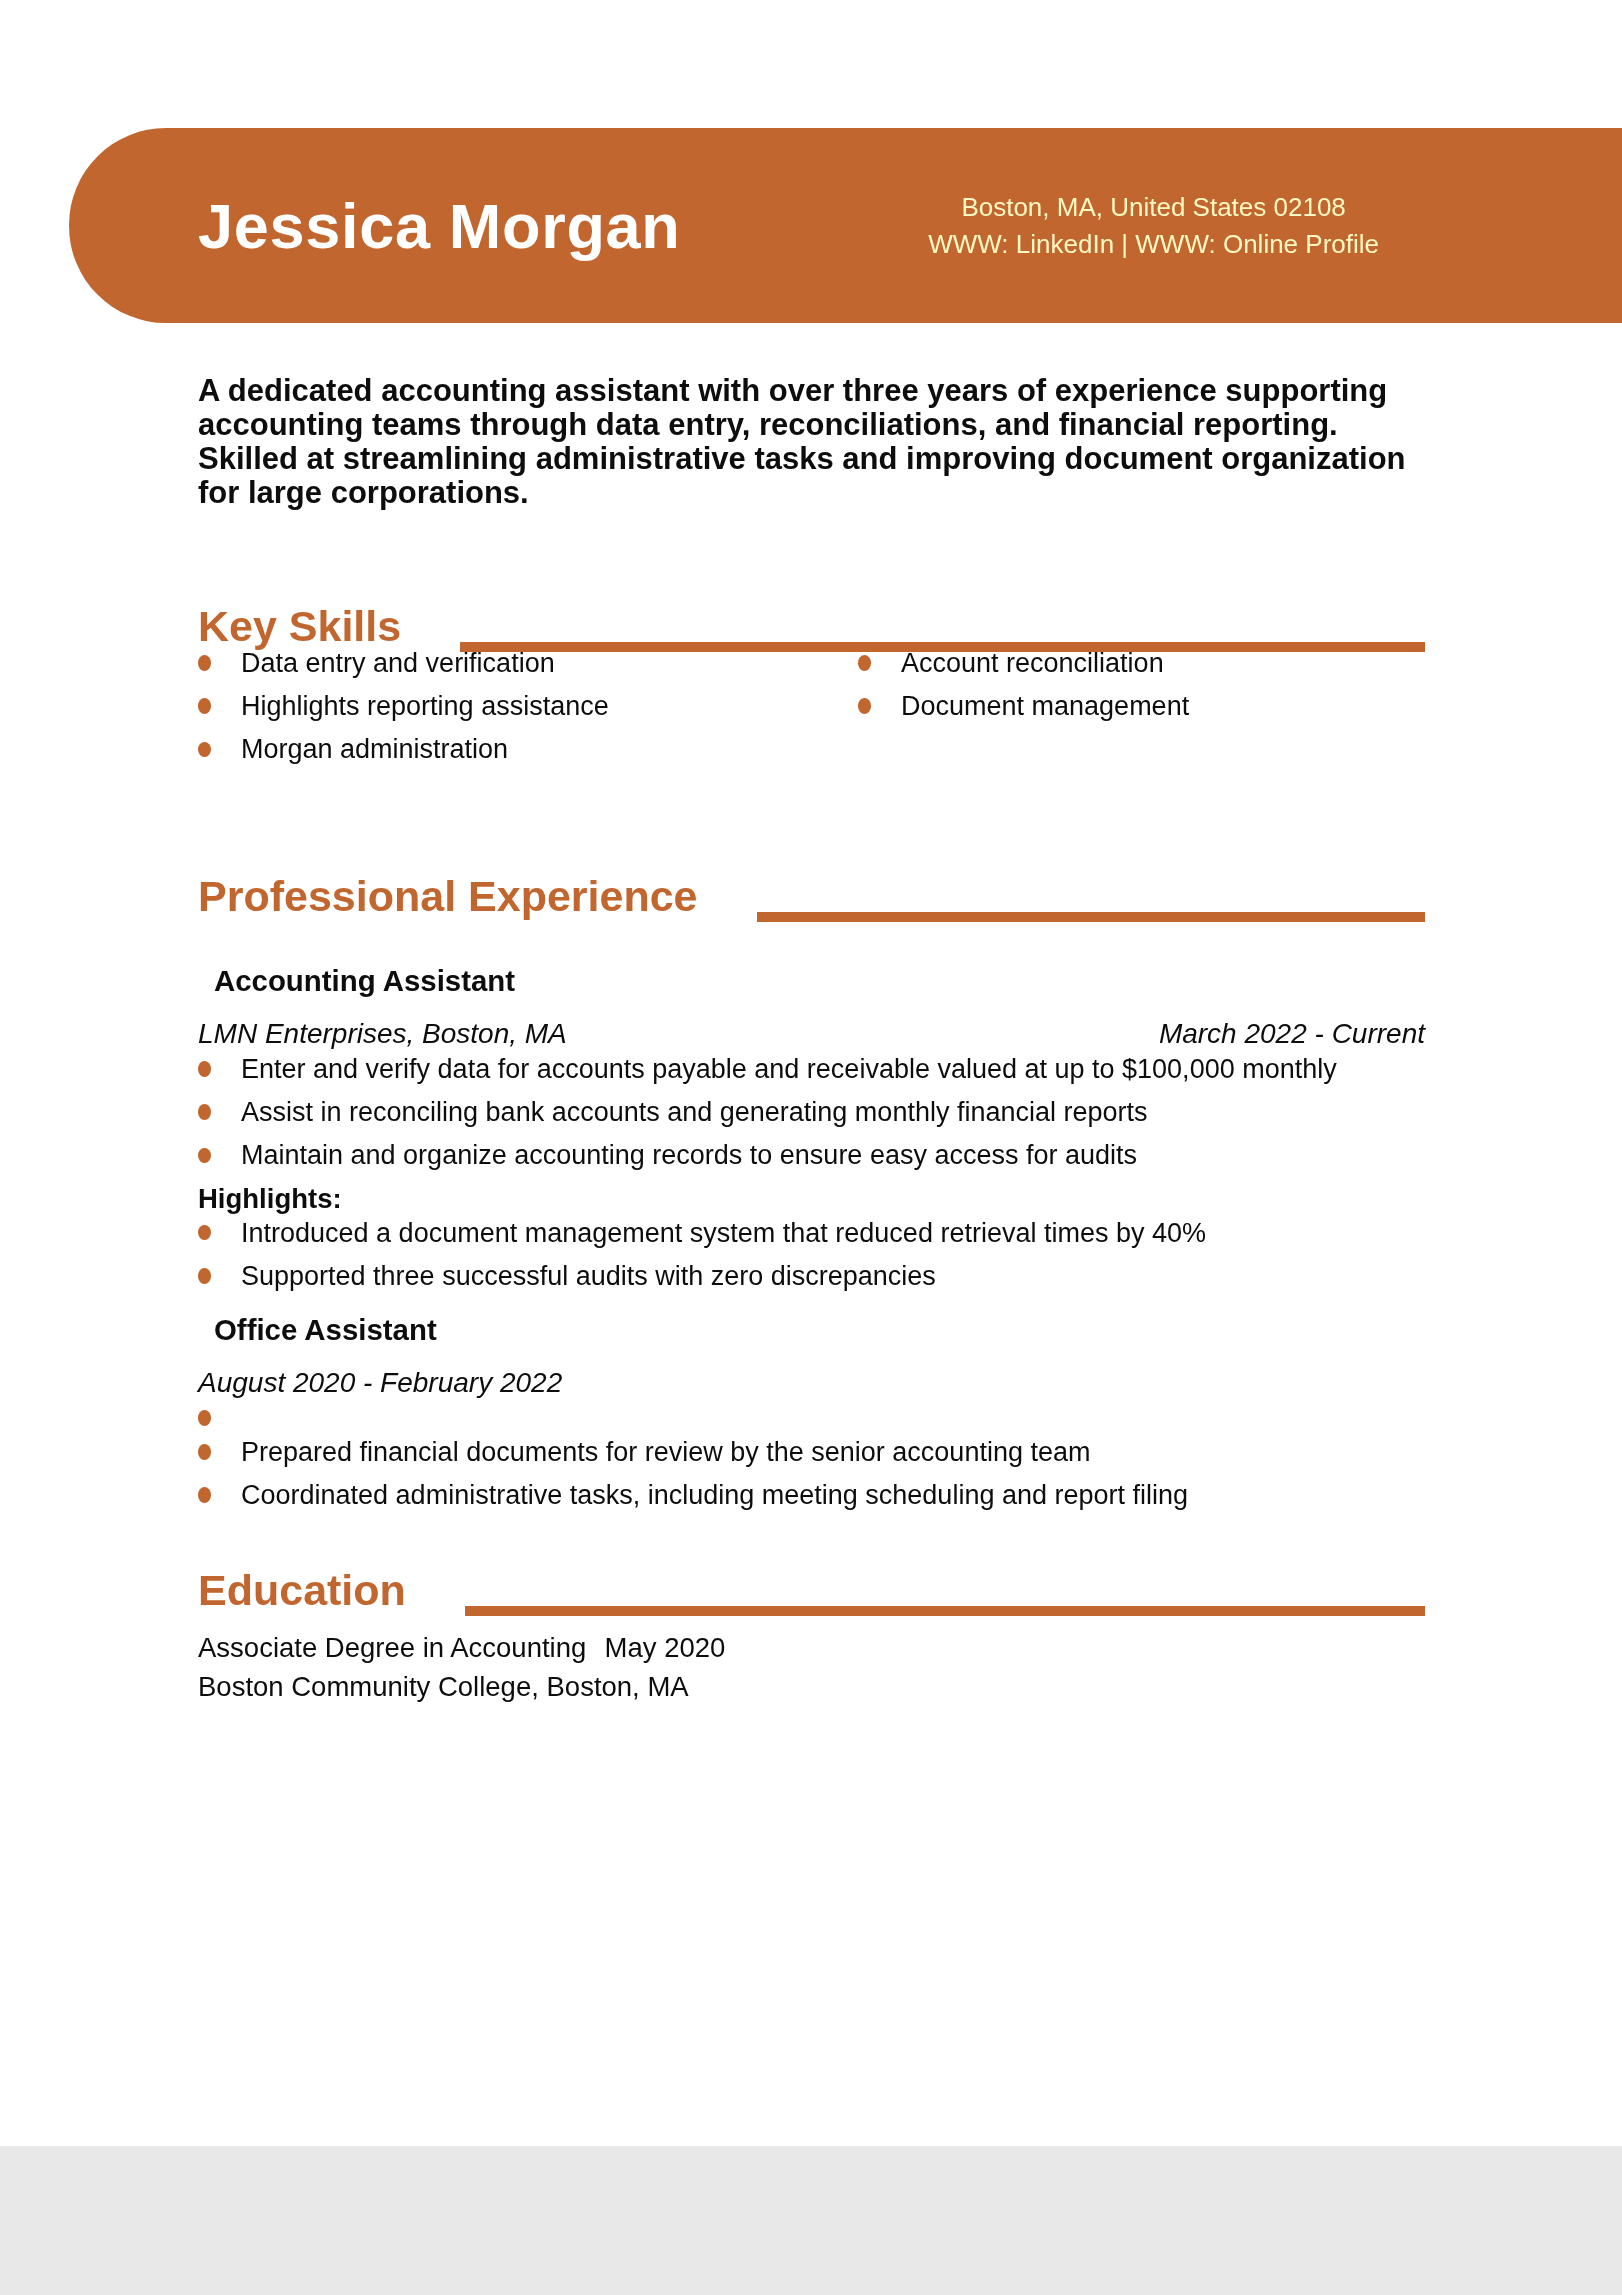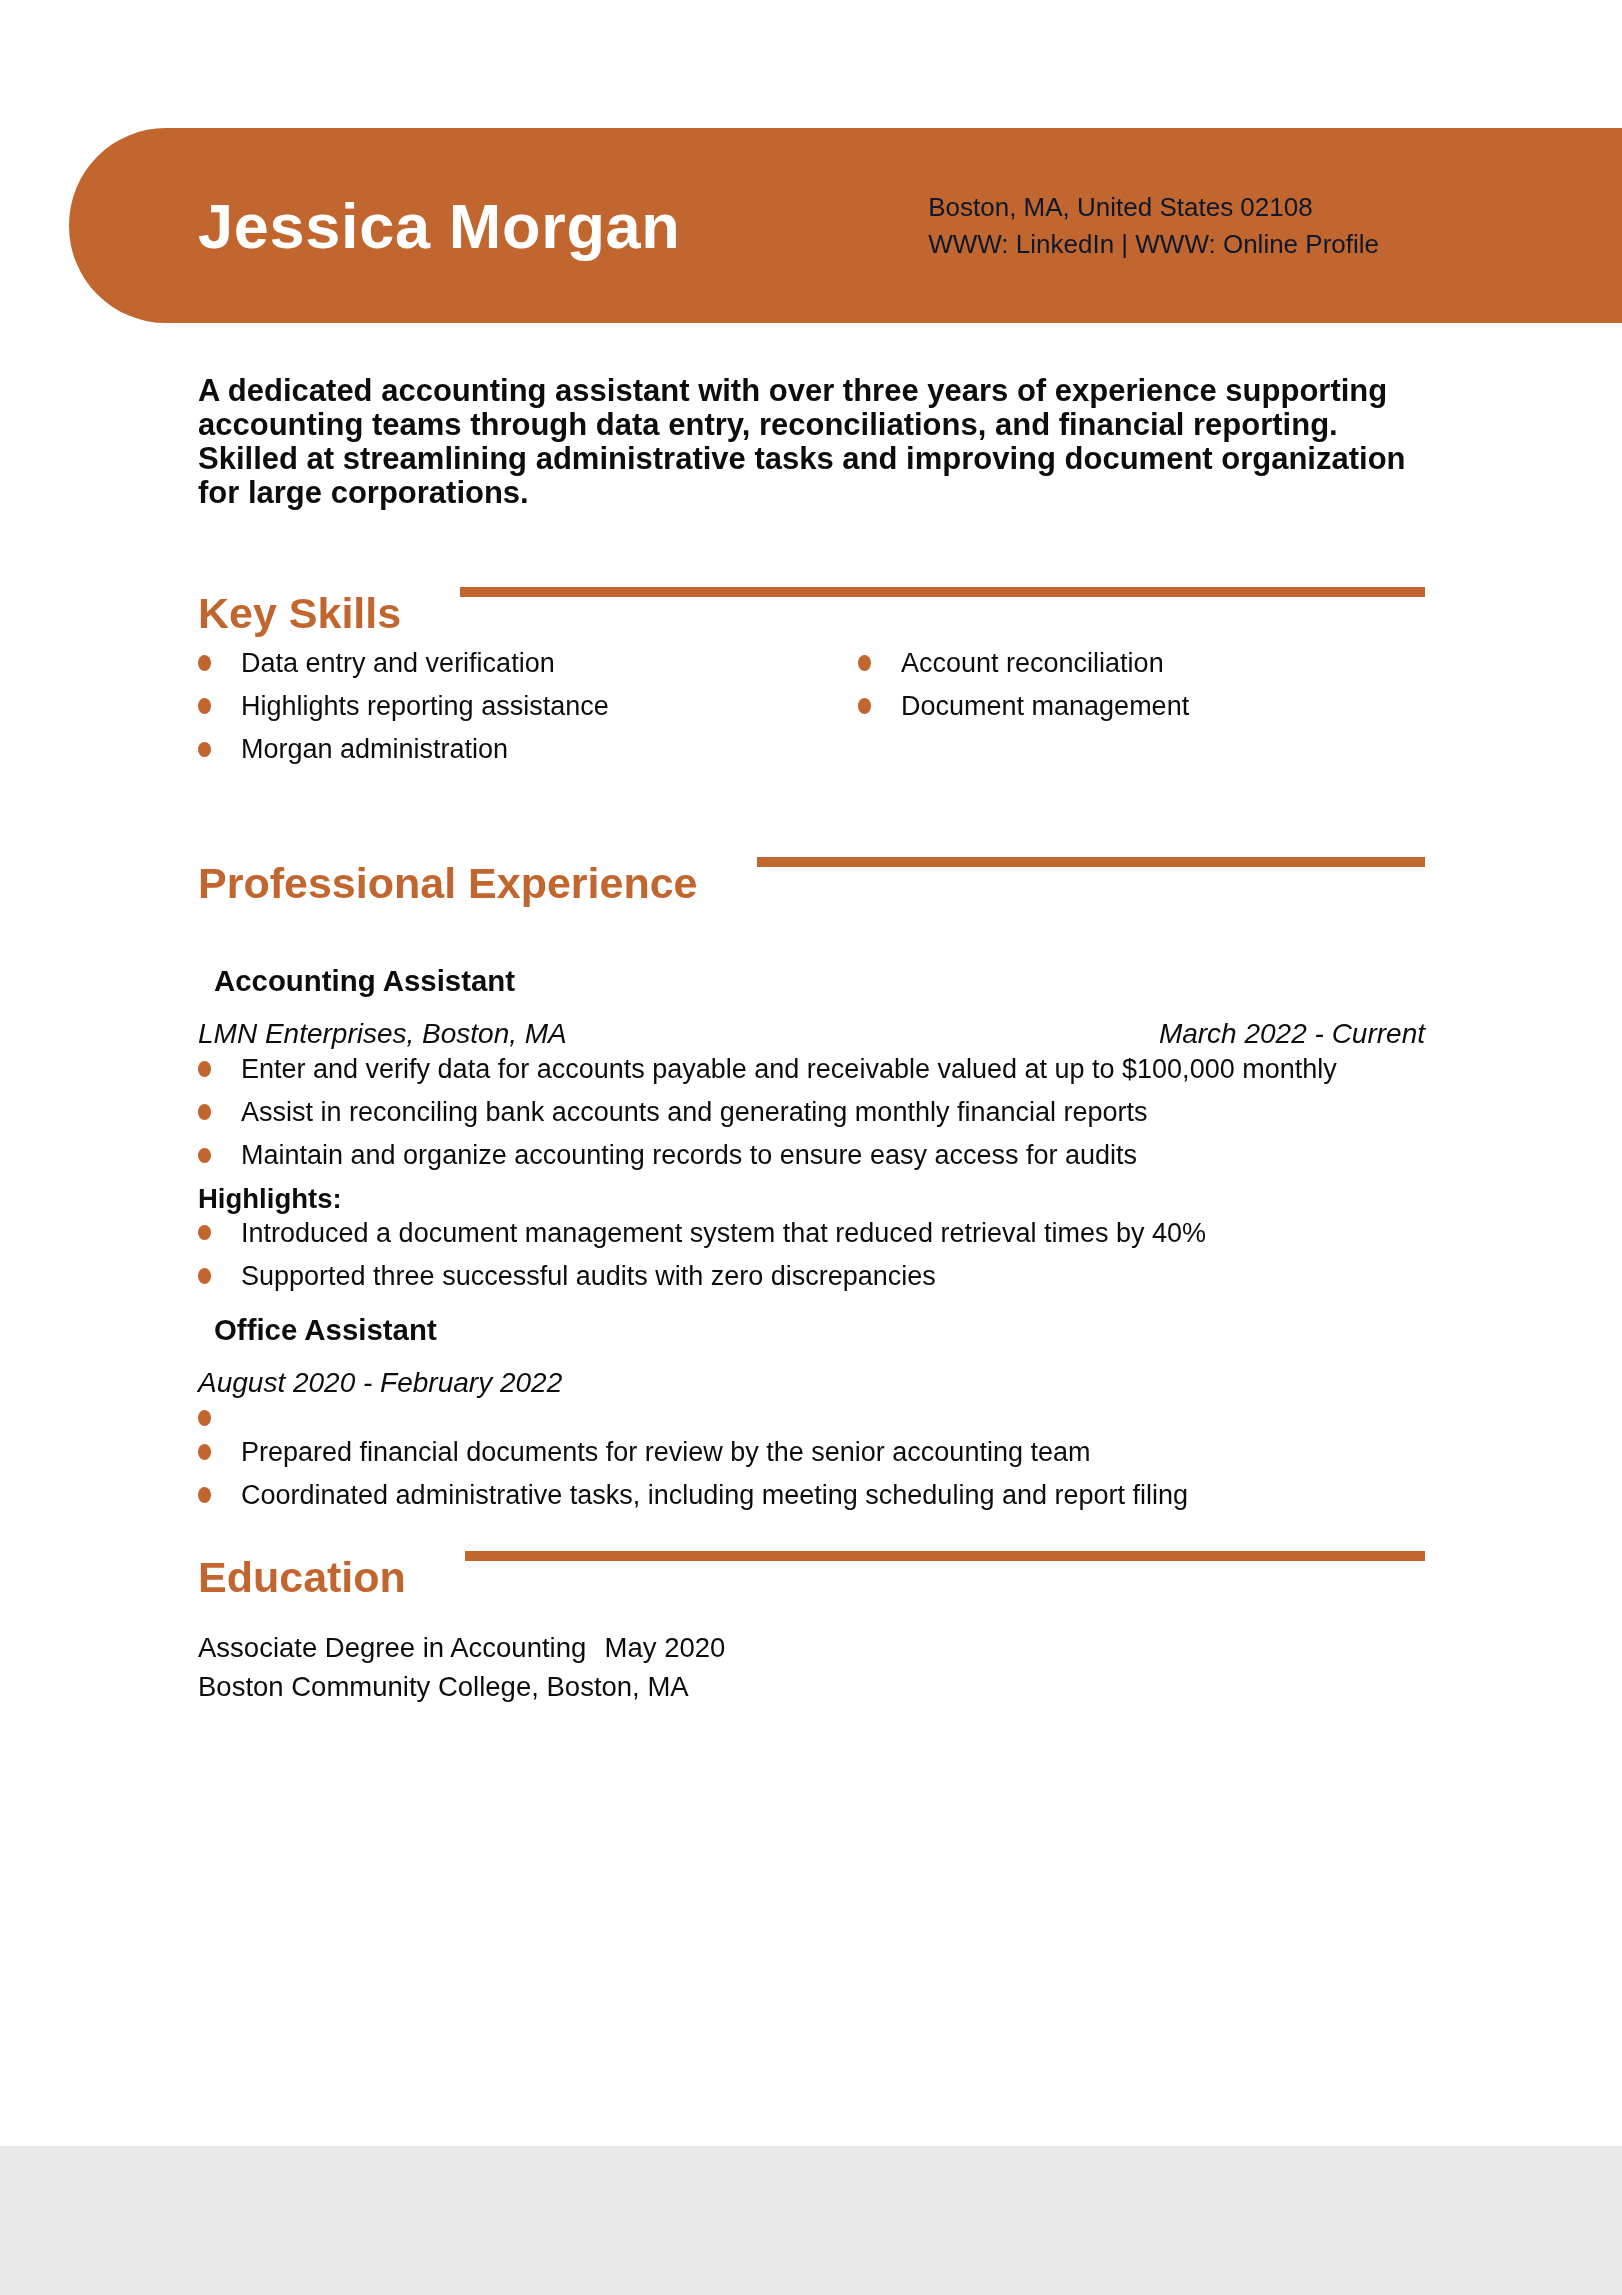--- a/index.html
+++ b/index.html
@@ -34,22 +34,22 @@
   }
   .banner h1 {
     margin: 0;
     font-size: 63px;
     font-weight: bold;
     color: #ffffff;
     letter-spacing: 0.7px;
     white-space: nowrap;
   }
   .contact {
-    text-align: left;
-    color: #0f172a;
+    text-align: center;
+    color: #fef9c3;
     font-size: 26px;
     line-height: 37px;
   }
 
   
   .summary {
     position: absolute;
     top: 374px;
     left: 198px;
     width: 1224px;
@@ -59,21 +59,21 @@
     font-weight: bold;
   }
 
   
   .sec-head {
     position: absolute;
     left: 198px;
     right: 197px;
     height: 65px;
     display: flex;
-    align-items: flex-start;
+    align-items: flex-end;
   }
   .sec-head h2 {
     margin: 0;
     font-size: 43px;
     line-height: 52px;
     font-weight: bold;
     color: #c2662f;
     white-space: nowrap;
   }
   .sec-rule {

